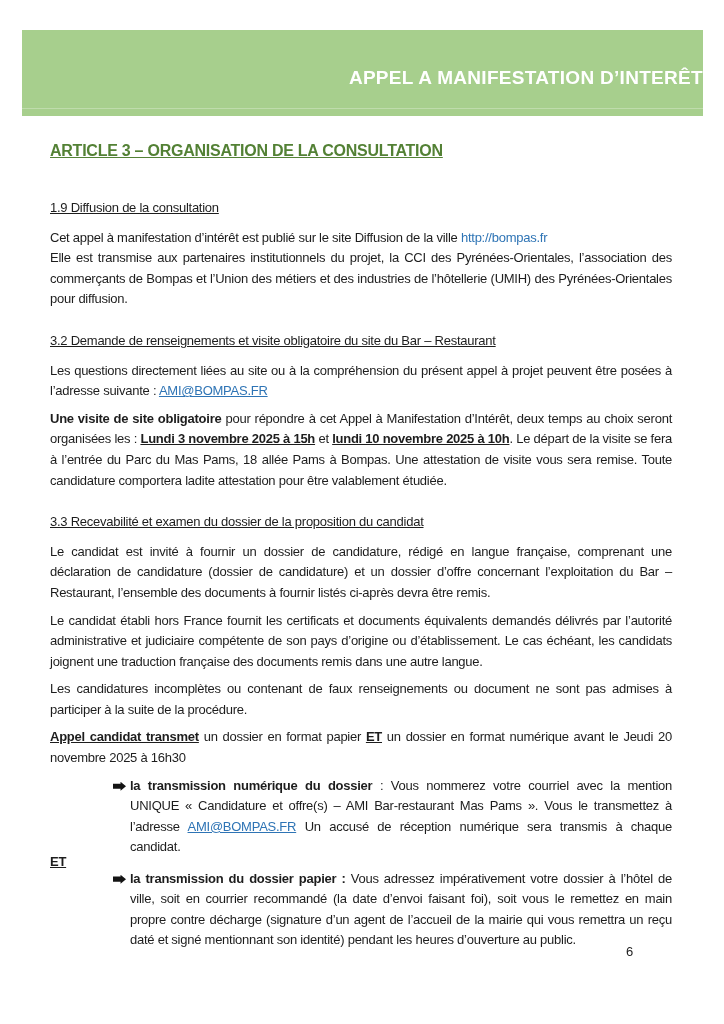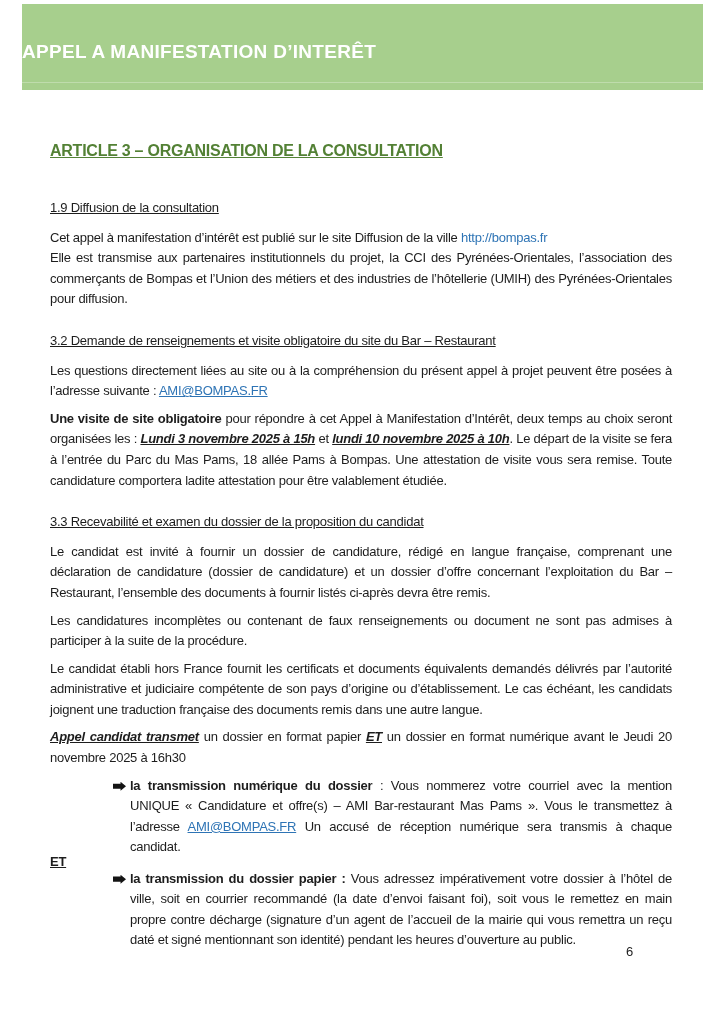--- a/index.html
+++ b/index.html
@@ -1,22 +1,22 @@
 <!DOCTYPE html>
 <html lang="fr"><head>
 <meta charset="utf-8">
 <style>
   html,body{margin:0;padding:0;background:#ffffff;}
   .page{
     position:relative;width:724px;height:1024px;background:#ffffff;overflow:hidden;
     font-family:"Liberation Sans",sans-serif;color:#1d1d1d;
   }
   .banner{
-    position:absolute;left:22px;top:4px;width:681px;height:86px;
-    background:#A7CF8D;display:flex;align-items:center;justify-content:flex-start;
+    position:absolute;left:22px;top:30px;width:681px;height:86px;
+    background:#A7CF8D;display:flex;align-items:center;justify-content:flex-end;
     padding-top:10px;box-sizing:border-box;
   }
   .banner::after{
     content:"";position:absolute;left:0;right:0;bottom:7px;height:1px;
     background:rgba(255,255,255,0.28);
   }
   .banner-title{
     color:#ffffff;font-weight:700;font-size:19px;letter-spacing:0.3px;white-space:nowrap;
   }
   .content{
@@ -28,21 +28,21 @@
     font-size:16px;line-height:22px;color:#538135;font-weight:600;
     text-decoration:underline;margin:0 0 36px 0;text-align:left;
   }
   .section-heading{
     font-size:13px;line-height:20.6px;font-weight:400;color:#1d1d1d;
     text-decoration:underline;margin:21px 0 9px 0;text-align:left;
   }
   .content p{margin:0 0 7px 0;}
   .content p.no-gap{margin-bottom:0;}
   .run-b{font-weight:700;}
-  .run-bu{font-weight:700;text-decoration:underline;font-style:italic;}
+  .run-bu{font-weight:700;text-decoration:underline;}
   a.run-link{color:#2E74B5;text-decoration:none;}
   a.run-linku{color:#2E74B5;text-decoration:underline;}
   .bullets{margin:0;padding:0;}
   .bullet-item{position:relative;padding-left:80px;margin:0;}
   .arrow-icon{
     position:absolute;left:63px;top:6px;width:13px;height:9px;background:#141414;
     clip-path:polygon(0 22%,58% 22%,58% 0,100% 50%,58% 100%,58% 78%,0 78%);
   }
   .et-label{
     font-weight:700;text-decoration:underline;text-align:left;
@@ -68,22 +68,22 @@
     <div class="section-heading" style="margin-top:0;">1.9 Diffusion de la consultation</div>
     <p class="no-gap"><span class="run run-n">Cet appel à manifestation d’intérêt est publié sur le site Diffusion de la ville </span><a href="#" class="run run-link">http://bompas.fr</a></p>
     <p><span class="run run-n">Elle est transmise aux partenaires institutionnels du projet, la CCI des Pyrénées-Orientales, l’association des commerçants de Bompas et l’Union des métiers et des industries de l’hôtellerie (UMIH) des Pyrénées-Orientales pour diffusion.</span></p>
 
     <div class="section-heading">3.2 Demande de renseignements et visite obligatoire du site du Bar – Restaurant</div>
     <p><span class="run run-n">Les questions directement liées au site ou à la compréhension du présent appel à projet peuvent être posées à l’adresse suivante : </span><a href="#" class="run run-linku">AMI@BOMPAS.FR</a></p>
     <p><span class="run run-b">Une visite de site obligatoire</span><span class="run run-n"> pour répondre à cet Appel à Manifestation d’Intérêt, deux temps au choix seront organisées les : </span><span class="run run-bu">Lundi 3 novembre 2025 à 15h</span><span class="run run-n"> et </span><span class="run run-bu">lundi 10 novembre 2025 à 10h</span><span class="run run-n">. Le départ de la visite se fera à l’entrée du Parc du Mas Pams, 18 allée Pams à Bompas. Une attestation de visite vous sera remise. Toute candidature comportera ladite attestation pour être valablement étudiée.</span></p>
 
     <div class="section-heading">3.3 Recevabilité et examen du dossier de la proposition du candidat</div>
     <p><span class="run run-n">Le candidat est invité à fournir un dossier de candidature, rédigé en langue française, comprenant une déclaration de candidature (dossier de candidature) et un dossier d’offre concernant l’exploitation du Bar – Restaurant, l’ensemble des documents à fournir listés ci-après devra être remis.</span></p>
+    <p><span class="run run-n">Le candidat établi hors France fournit les certificats et documents équivalents demandés délivrés par l’autorité administrative et judiciaire compétente de son pays d’origine ou d’établissement. Le cas échéant, les candidats joignent une traduction française des documents remis dans une autre langue.</span></p>
     <p><span class="run run-n">Les candidatures incomplètes ou contenant de faux renseignements ou document ne sont pas admises à participer à la suite de la procédure.</span></p>
-    <p><span class="run run-n">Le candidat établi hors France fournit les certificats et documents équivalents demandés délivrés par l’autorité administrative et judiciaire compétente de son pays d’origine ou d’établissement. Le cas échéant, les candidats joignent une traduction française des documents remis dans une autre langue.</span></p>
     <p><span class="run run-bu">Appel candidat transmet</span><span class="run run-n"> un dossier en format papier </span><span class="run run-bu">ET</span><span class="run run-n"> un dossier en format numérique avant le Jeudi 20 novembre 2025 à 16h30</span></p>
 
     <div class="bullets">
       <div class="bullet-item">
         <span class="arrow-icon"></span>
         <span><span class="run run-b">la transmission numérique du dossier</span><span class="run run-n"> : Vous nommerez votre courriel avec la mention UNIQUE « Candidature et offre(s) – AMI Bar-restaurant Mas Pams ». Vous le transmettez à l’adresse </span><a href="#" class="run run-linku">AMI@BOMPAS.FR</a><span class="run run-n"> Un accusé de réception numérique sera transmis à chaque candidat.</span></span>
       </div>
       <div class="et-label">ET</div>
       <div class="bullet-item">
         <span class="arrow-icon"></span>

